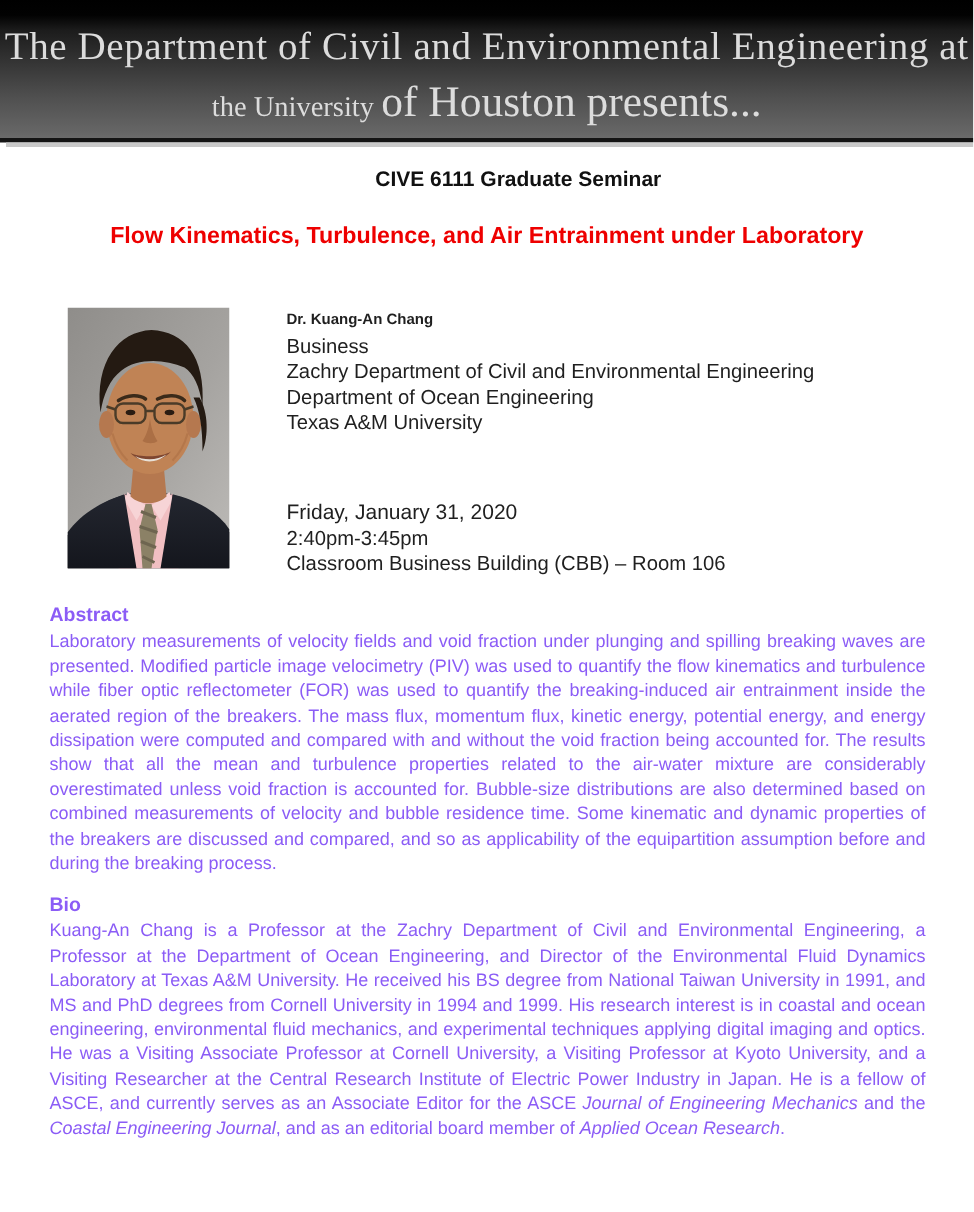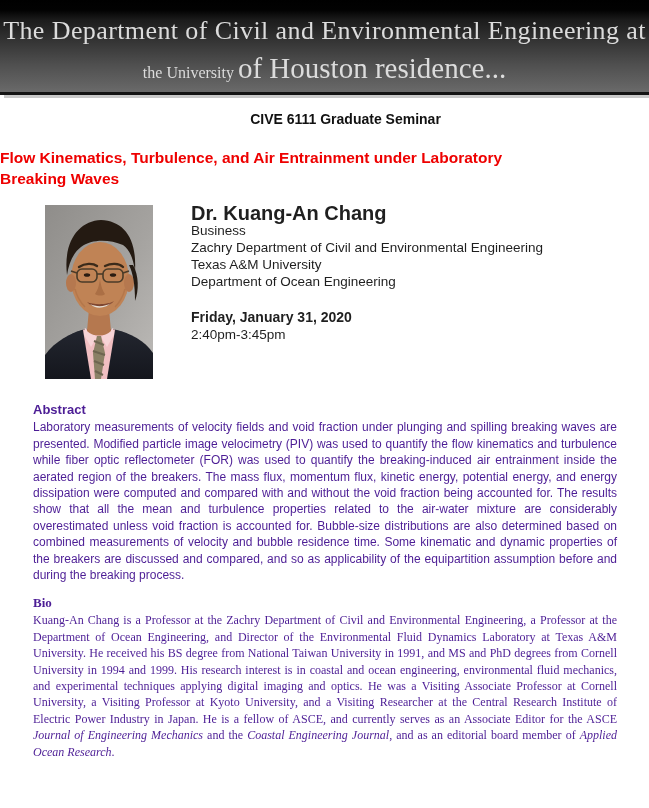--- a/index.html
+++ b/index.html
@@ -16,70 +16,69 @@
     width:649px;height:92px;
     background:linear-gradient(to bottom,#000000 0%,#020202 11%,#1c1c1c 22%,#4f4f4f 70%,#666666 96%,#6b6b6b 100%);
     border-bottom:3px solid #141414;
     text-align:center;
     font-family:"Liberation Serif", serif;
     color:#dcdcdc;
   }
   .banner-underline{width:645px;height:3px;background:#c9c9c9;margin-left:4px;}
   .banner-line1{padding-top:16px;font-size:26px;letter-spacing:0.4px;line-height:30px;}
   .banner-line2{margin-top:6px;line-height:32px;}
-  .banner-line2 .small{font-size:16px;}
+  .banner-line2 .small{font-size:19px;}
   .banner-line2 .large{font-size:29px;}
   
   .seminar-label{
     margin-top:13px;text-align:center;
     font-size:14px;font-weight:bold;color:#111111;padding-left:42px;
   }
   
   .talk-title{
-    margin-top:20px;
+    margin-top:20px;text-align:center;
     font-size:15.5px;font-weight:bold;line-height:21px;
   }
   
   .speaker-row{
     position:absolute;left:45px;top:205px;
     display:flex;align-items:flex-start;
   }
   .photo-frame{width:108px;height:174px;flex:0 0 auto;}
   .speaker-text{margin-left:38px;font-size:13.5px;line-height:17px;color:#1f1f1f;}
-  .speaker-name{font-weight:bold;font-size:20px;}
-  .speaker-date{font-weight:bold;font-size:14px;margin-top:19px;}
+  .speaker-name{font-weight:bold;font-size:10px;}
+  .speaker-date{font-weight:normal;font-size:14px;margin-top:43px;}
   
   .section{
     position:absolute;left:33px;width:584px;
-    font-size:12px;line-height:16.4px;color:#4c1d95;
+    font-size:12px;line-height:16.4px;color:#8b5cf6;
   }
   .section-abstract{top:402px;}
-  .section-bio{top:595px;font-family:Liberation Serif, serif;}
+  .section-bio{top:595px;}
   .section-heading{font-weight:bold;font-size:13px;margin-bottom:1px;}
   .section-body{text-align:justify;}
   .italic{font-style:italic;}
 </style>
 </head>
 <body>
 
 <div class="page">
 
   <div class="banner">
     <div class="banner-line1">The Department of Civil and Environmental Engineering at</div>
     <div class="banner-line2">
-      <span class="small">the University </span><span class="large">of Houston residence...</span>
+      <span class="small">the University </span><span class="large">of Houston presents...</span>
     </div>
   </div>
   <div class="banner-underline"></div>
 
   <div class="seminar-label">CIVE 6111 Graduate Seminar</div>
 
   <div class="talk-title" style="color:#ee0000;">
     <div>Flow Kinematics, Turbulence, and Air Entrainment under Laboratory</div>
-    <div>Breaking Waves</div>
   </div>
 
   <div class="speaker-row">
     <div class="photo-frame">
       <svg width="108" height="174" viewBox="0 0 108 174" xmlns="http://www.w3.org/2000/svg">
         <defs>
           <linearGradient id="bgGrad" x1="0" y1="0" x2="1" y2="1">
             <stop offset="0" stop-color="#8f8d8a"></stop>
             <stop offset="0.55" stop-color="#a5a3a0"></stop>
             <stop offset="1" stop-color="#bdbbb8"></stop>
@@ -132,24 +131,25 @@
         <path d="M45,99 C51,102 60,102 66,98 C60,104 50,104 45,99 Z" fill="#e8e0d6"></path>
 
         <path d="M30,84 C32,92 36,98 40,102" stroke="#ab6f45" stroke-width="1.4" fill="none" opacity="0.6"></path>
         <path d="M80,84 C78,92 74,98 70,102" stroke="#ab6f45" stroke-width="1.4" fill="none" opacity="0.6"></path>
       </svg>
     </div>
     <div class="speaker-text">
       <div class="speaker-name">Dr. Kuang-An Chang</div>
       <div>Business</div>
       <div>Zachry Department of Civil and Environmental Engineering</div>
+      <div>Department of Ocean Engineering</div>
       <div>Texas A&amp;M University</div>
-      <div>Department of Ocean Engineering</div>
       <div class="speaker-date">Friday, January 31, 2020</div>
       <div>2:40pm-3:45pm</div>
+      <div>Classroom Business Building (CBB) – Room 106</div>
     </div>
   </div>
 
   <div class="section section-abstract">
     <div class="section-heading">Abstract</div>
     <div class="section-body">Laboratory measurements of velocity fields and void fraction under plunging and spilling breaking waves are presented.  Modified particle image velocimetry (PIV) was used to quantify the flow kinematics and turbulence while fiber optic reflectometer (FOR) was used to quantify the breaking-induced air entrainment inside the aerated region of the breakers.  The mass flux, momentum flux, kinetic energy, potential energy, and energy dissipation were computed and compared with and without the void fraction being accounted for. The results show that all the mean and turbulence properties related to the air-water mixture are considerably overestimated unless void fraction is accounted for. Bubble-size distributions are also determined based on combined measurements of velocity and bubble residence time.  Some kinematic and dynamic properties of the breakers are discussed and compared, and so as applicability of the equipartition assumption before and during the breaking process.</div>
   </div>
 
   <div class="section section-bio">
     <div class="section-heading">Bio</div>

